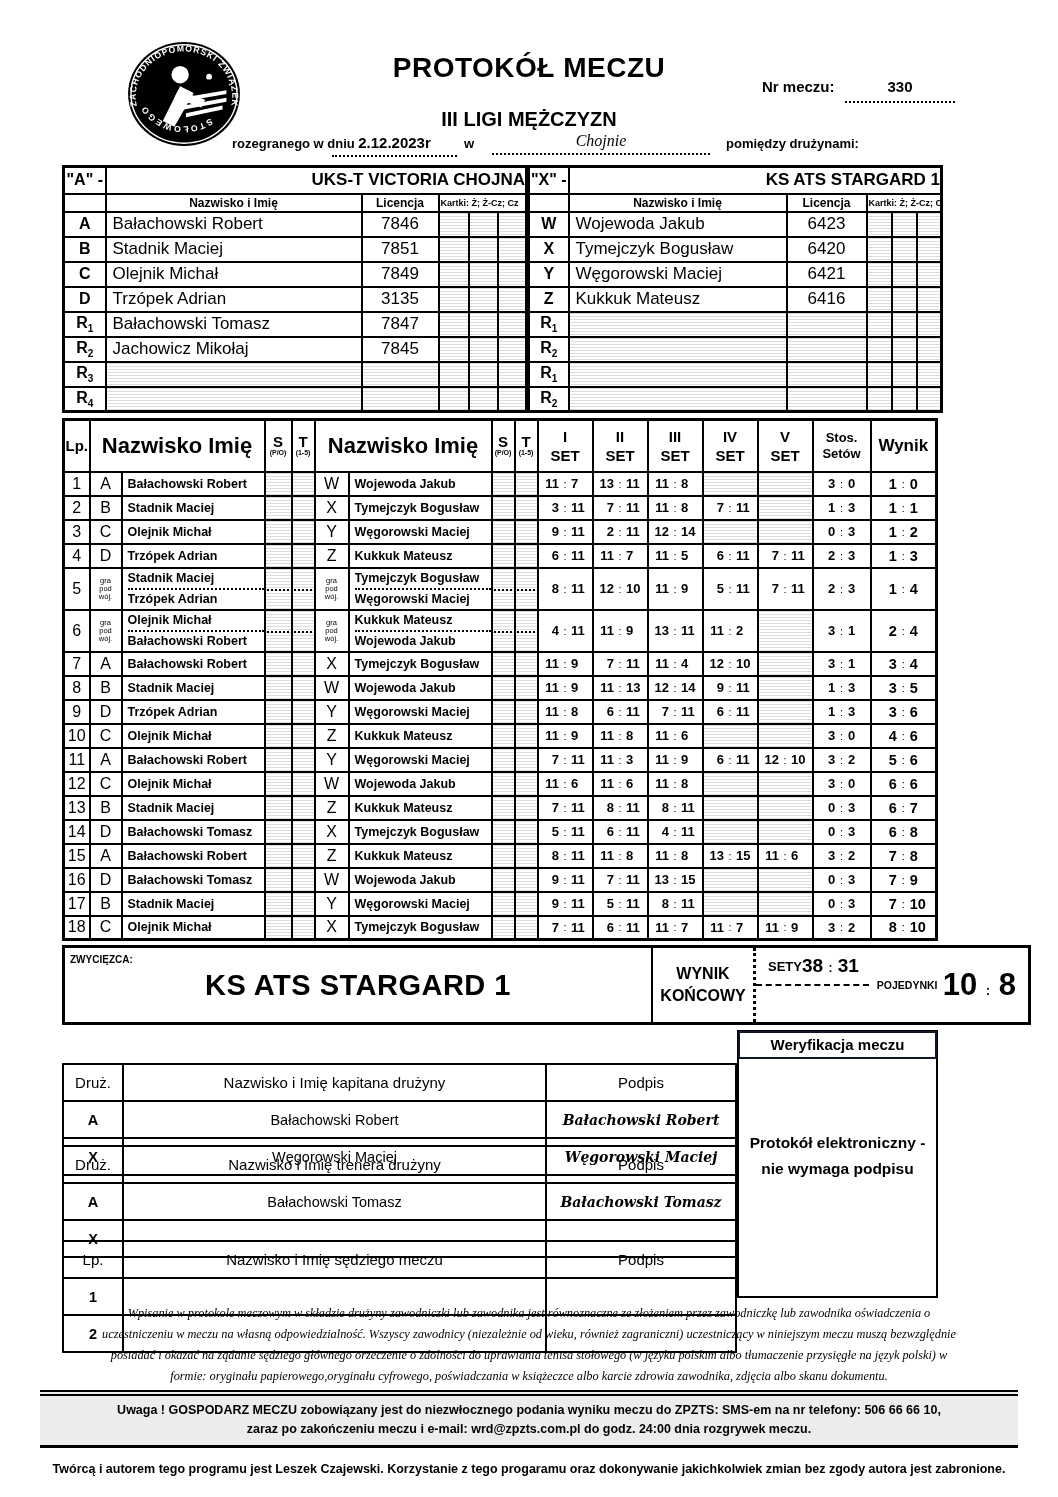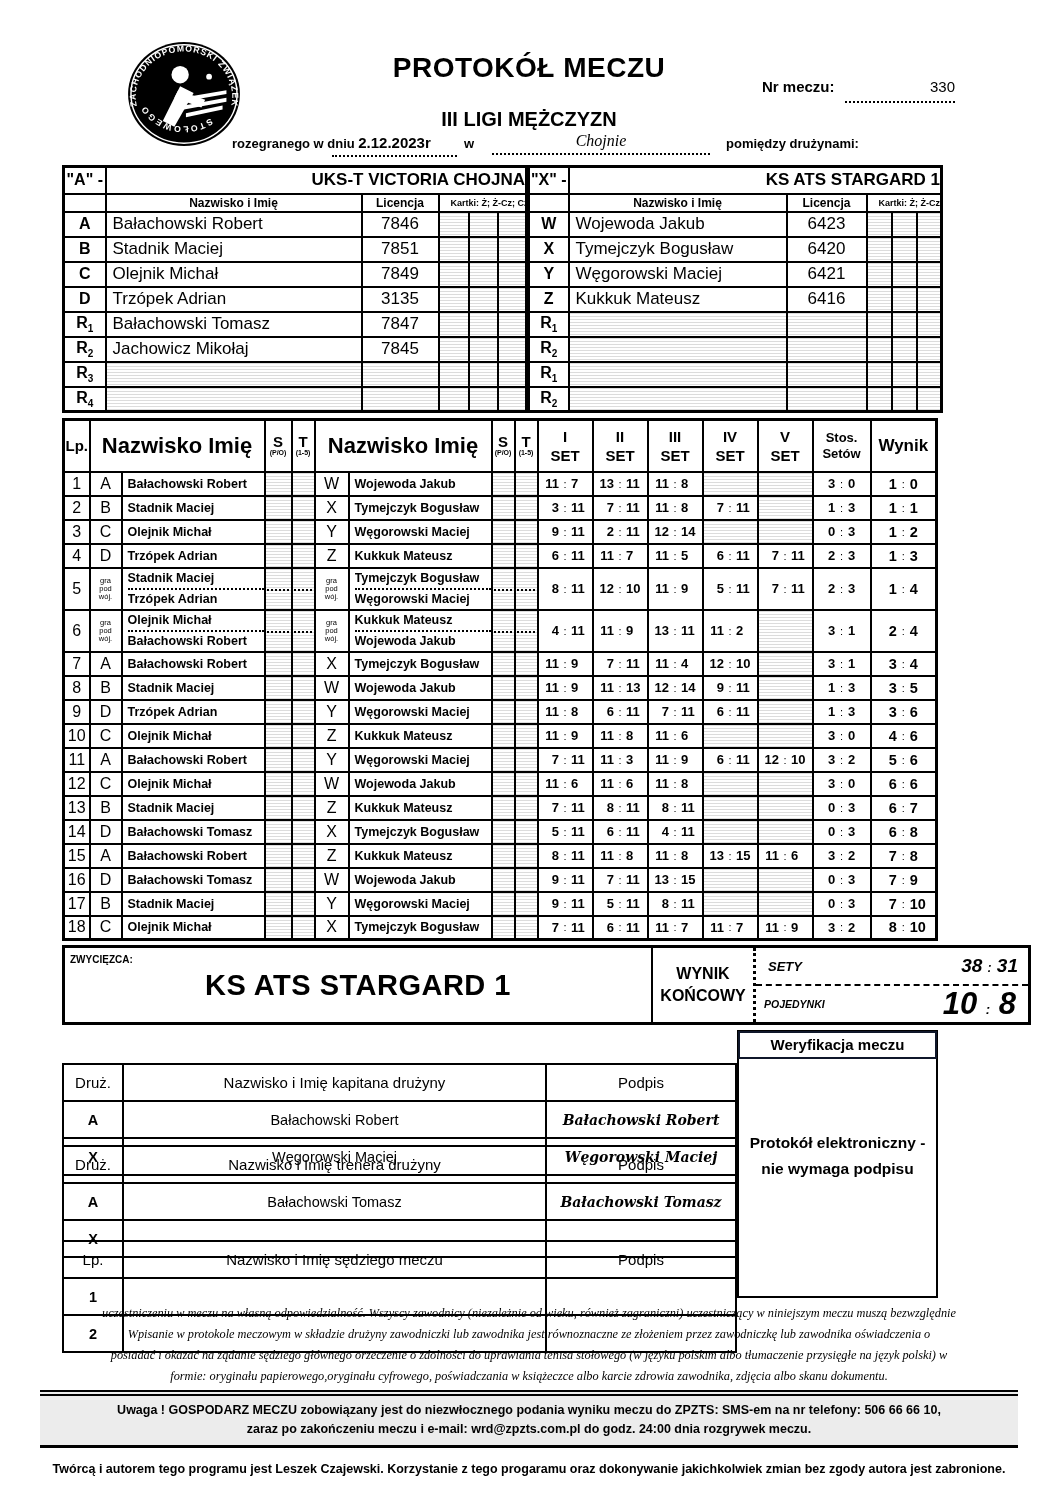--- a/index.html
+++ b/index.html
@@ -4,22 +4,22 @@
 <style>
   html,body{margin:0;padding:0;background:#fff;}
   .page{position:relative;width:1058px;height:1497px;background:#fff;color:#000;
         font-family:"Liberation Sans",sans-serif;overflow:hidden;}
 
   
   .logo{position:absolute;left:126px;top:40px;width:116px;height:108px;}
   .title{position:absolute;left:0;top:52px;width:100%;text-align:center;
          font-size:28px;font-weight:bold;letter-spacing:.5px;}
   .nrlabel{position:absolute;left:762px;top:78px;font-size:15px;font-weight:bold;}
-  .nrval{position:absolute;left:845px;top:78px;width:110px;text-align:right;
-         font-size:15px;font-weight:normal;padding-bottom:6px;border-bottom:2px dotted #000;}
+  .nrval{position:absolute;left:845px;top:78px;width:110px;text-align:center;
+         font-size:15px;font-weight:bold;padding-bottom:6px;border-bottom:2px dotted #000;}
   .subtitle{position:absolute;left:0;top:108px;width:100%;text-align:center;
             font-size:20px;font-weight:bold;}
   .dateline{position:absolute;left:0;top:132px;width:100%;height:24px;font-size:13px;}
   .dl1{position:absolute;left:232px;top:4px;font-weight:bold;}
   .dl2{position:absolute;left:332px;top:2px;width:125px;text-align:center;font-size:15px;
        font-weight:bold;border-bottom:2px dotted #000;padding-bottom:4px;}
   .dl3{position:absolute;left:464px;top:4px;font-weight:bold;}
   .dl4{position:absolute;left:492px;top:0;width:218px;text-align:center;font-size:16px;
        font-style:italic;border-bottom:2px dotted #000;padding-bottom:3px;
        font-family:"Liberation Serif",serif;}
@@ -33,21 +33,21 @@
   
   .team{position:absolute;top:165px;border:3px solid #000;}
   .team.ta{left:62px;width:463px;}
   .team.tx{left:527px;width:413px;}
   .team tr{height:25px;}
   tr.tname{height:27px;}
   tr.thdr{height:18px;}
   .tpre{font-size:16px;font-weight:bold;text-align:center;}
   .tnm{font-size:17px;font-weight:bold;text-align:right;}
   .thdr td{font-size:12px;font-weight:bold;text-align:center;}
-  .thdr .kart{font-size:9px;text-align:left;padding-left:11px;}
+  .thdr .kart{font-size:9px;text-align:left;padding-left:1px;}
   .team .pos{font-size:16px;font-weight:bold;text-align:center;}
   .team .pos sub{font-size:10px;}
   .team .pname{font-size:17px;padding-left:6px;}
   .team .plic{font-size:17px;text-align:center;}
 
   
   .match{position:absolute;left:62px;top:418px;width:873px;border:3px solid #000;}
   .match thead tr{height:52px;}
   .match th{font-weight:bold;background:#fff;}
   .lp{font-size:15px;text-align:center;}
@@ -81,21 +81,21 @@
   .wynik .sc{width:13px;}
 
   
   .resrow{position:absolute;left:62px;top:945px;width:969px;height:80px;border:3px solid #000;
           display:flex;box-sizing:border-box;}
   .wincell{width:586px;position:relative;display:flex;align-items:center;justify-content:center;}
   .winlab{position:absolute;left:5px;top:6px;font-size:10px;font-weight:bold;}
   .winname{font-size:29px;font-weight:bold;letter-spacing:.5px;}
   .wkcell{width:100px;border-left:2px solid #000;display:flex;flex-direction:column;
           align-items:center;justify-content:center;font-size:16px;font-weight:bold;line-height:22px;}
-  .spcell{flex:1;border-left:3px dotted #000;display:flex;flex-direction:column;font-style:italic;}
+  .spcell{flex:1;border-left:3px dotted #000;display:flex;flex-direction:row;}
   .setyrow{height:36px;border-bottom:2px dashed #000;display:flex;align-items:center;}
   .setylab{font-size:13px;font-weight:bold;margin-left:12px;}
   .setyval{margin-left:auto;margin-right:10px;font-size:19px;font-weight:bold;}
   .setyval .c2{font-size:12px;}
   .pojrow{flex:1;display:flex;align-items:center;}
   .pojlab{font-size:10.5px;font-weight:bold;margin-left:8px;}
   .pojval{margin-left:auto;margin-right:12px;font-size:31px;font-weight:bold;}
   .pojval .c3{font-size:13px;}
 
   
@@ -1496,22 +1496,22 @@
         </tr>
       </tbody>
   </table>
 
   <div class="verif">
     <div class="vtitle">Weryfikacja meczu</div>
     <div class="vbody">Protokół elektroniczny - nie wymaga podpisu</div>
   </div>
 
   <div class="footnote">
+      <div>Wpisanie w protokole meczowym w składzie drużyny zawodniczki lub zawodnika jest równoznaczne ze złożeniem przez zawodniczkę lub zawodnika oświadczenia o</div>
       <div>uczestniczeniu w meczu na własną odpowiedzialność. Wszyscy zawodnicy (niezależnie od wieku, również zagraniczni) uczestniczący w niniejszym meczu muszą bezwzględnie</div>
-      <div>Wpisanie w protokole meczowym w składzie drużyny zawodniczki lub zawodnika jest równoznaczne ze złożeniem przez zawodniczkę lub zawodnika oświadczenia o</div>
       <div>posiadać i okazać na żądanie sędziego głównego orzeczenie o zdolności do uprawiania tenisa stołowego (w języku polskim albo tłumaczenie przysięgłe na język polski) w</div>
       <div>formie: oryginału papierowego,oryginału cyfrowego, poświadczania w książeczce albo karcie zdrowia zawodnika, zdjęcia albo skanu dokumentu.</div>
     </div>
   <div class="notice">
       <div>Uwaga ! GOSPODARZ  MECZU zobowiązany jest  do  niezwłocznego podania wyniku meczu do ZPZTS: SMS-em na nr telefony: 506 66 66 10,</div>
       <div>zaraz po zakończeniu meczu i e-mail: wrd@zpzts.com.pl do godz. 24:00 dnia rozgrywek meczu.</div>
     </div>
   <div class="author">Twórcą i autorem  tego programu jest Leszek Czajewski. Korzystanie z tego progaramu oraz dokonywanie jakichkolwiek zmian bez zgody autora jest zabronione.</div>
 
 </div>

